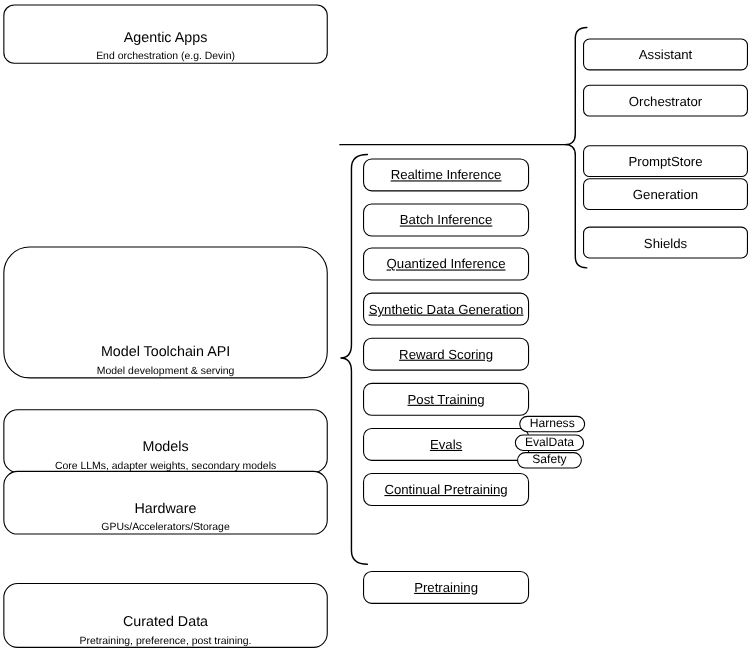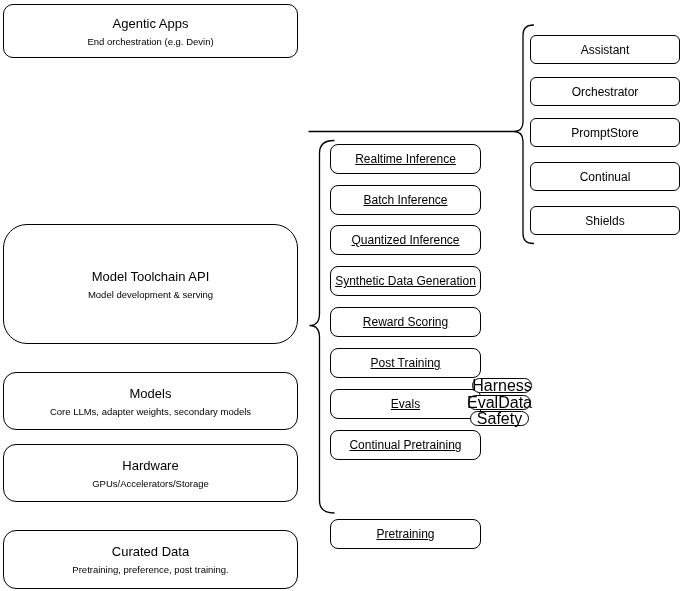--- a/index.html
+++ b/index.html
@@ -26,20 +26,21 @@
     justify-content: center;
     text-align: center;
   }
   
   .lbox {
     left: 3px;
     width: 295px;
     flex-direction: column;
     gap: 5px;
     z-index: 2;
+    justify-content: flex-end;
   }
   .lbox .t {
     font-size: 13px;
     line-height: 15px;
     white-space: nowrap;
   }
   .lbox .s {
     font-size: 9.5px;
     line-height: 11px;
     white-space: nowrap;
@@ -62,21 +63,21 @@
     height: 29px;
     border-radius: 6px;
     font-size: 12px;
     white-space: nowrap;
     z-index: 2;
   }
   
   .pill {
     height: 15px;
     border-radius: 8px;
-    font-size: 16px;
+    font-size: 11px;
     line-height: 13px;
     white-space: nowrap;
     z-index: 4;
   }
   #wires {
     position: absolute;
     left: 0;
     top: 0;
     z-index: 1;
     pointer-events: none;
@@ -108,21 +109,21 @@
   <div class="node lbox" style="top:224px; height:120px; border-radius:24px;">
     <div class="t">Model Toolchain API</div>
     <div class="s">Model development &amp; serving</div>
   </div>
 
   <div class="node lbox" style="top:372px; height:58px; border-radius:13px;">
     <div class="t">Models</div>
     <div class="s">Core LLMs, adapter weights, secondary models</div>
   </div>
 
-  <div class="node lbox" style="top:444px; height:58px; border-radius:13px;">
+  <div class="node lbox" style="top:428px; height:58px; border-radius:13px;">
     <div class="t">Hardware</div>
     <div class="s">GPUs/Accelerators/Storage</div>
   </div>
 
   <div class="node lbox" style="top:530px; height:59px; border-radius:13px;">
     <div class="t">Curated Data</div>
     <div class="s">Pretraining, preference, post training.</div>
   </div>
 
   <div class="node mbox" style="top:144px;">
@@ -162,23 +163,23 @@
   <div class="node pill" style="left:470px; top:411px; width:59px;">
       <span>Safety</span>
     </div>
 
   <div class="node rbox" style="top:35px;">
       <span>Assistant</span>
     </div>
   <div class="node rbox" style="top:77px;">
       <span>Orchestrator</span>
     </div>
-  <div class="node rbox" style="top:118px;align-items:center;">
+  <div class="node rbox" style="top:132px;align-items:center;">
       <span>PromptStore</span>
     </div>
   <div class="node rbox" style="top:162px;">
-      <span>Continual</span>
+      <span>Generation</span>
     </div>
   <div class="node rbox" style="top:206px;">
       <span>Shields</span>
     </div>
 
 </div>
 
 </body></html>

